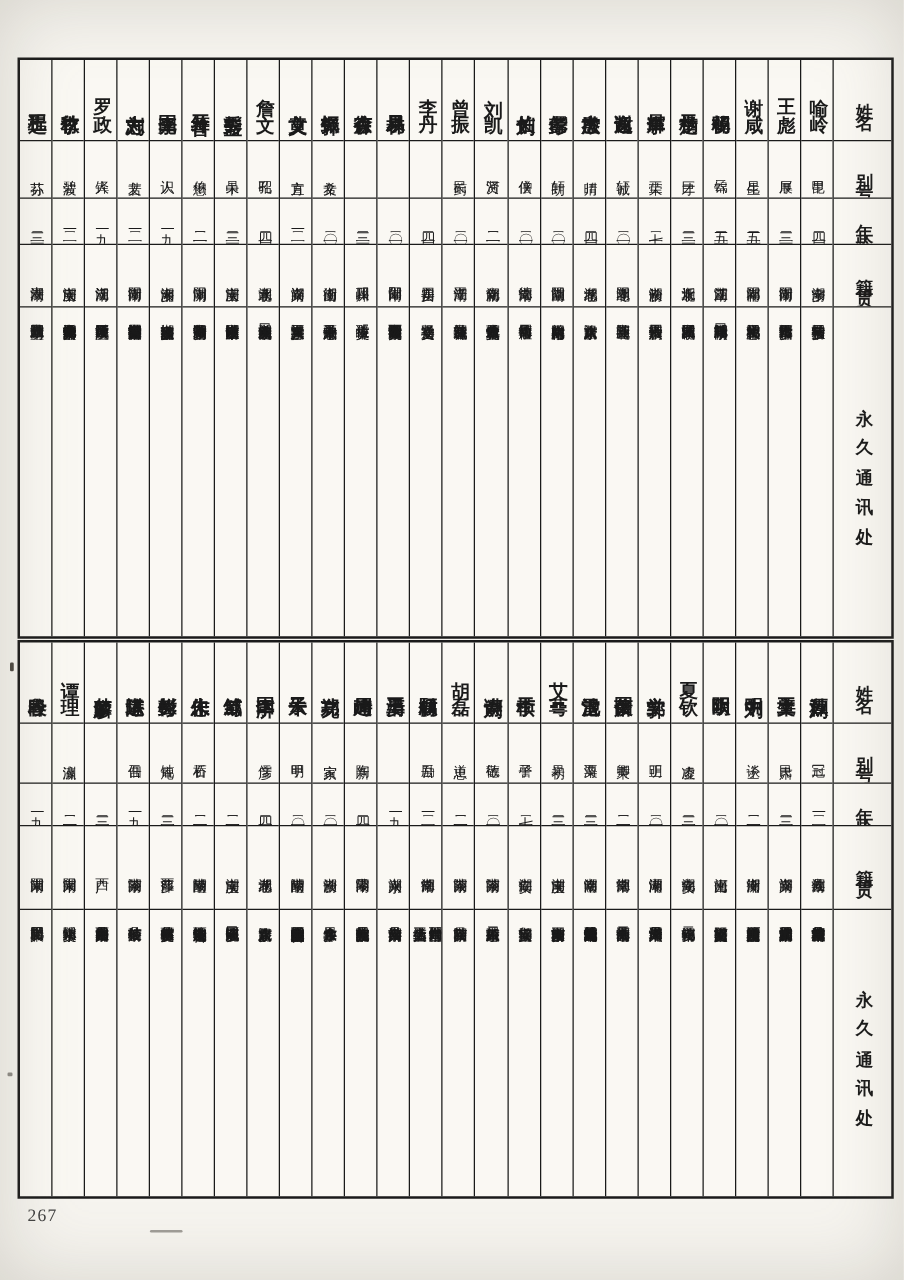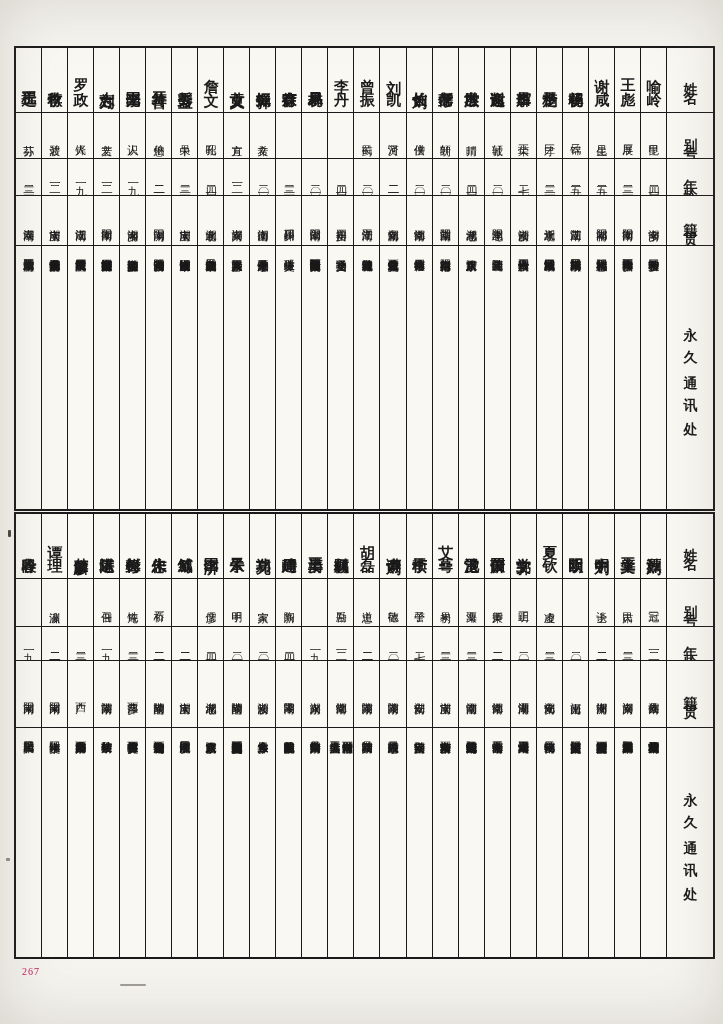--- a/index.html
+++ b/index.html
@@ -35,21 +35,21 @@
   .age-cell    { height:var(--h-age);   align-items:center; font-size:11.5px; }
   .native-cell { height:var(--h-native);align-items:center; font-size:11px; }
   .addr-cell   { height:var(--h-addr);  align-items:flex-start; padding-top:5px; font-size:11px; border-bottom:none; }
   .spread2 { letter-spacing:13px; }
   .hdr-cell { font-weight:600; }
   .hdr-cell .vtext { letter-spacing:9px; font-size:14px; }
   .hdr-addr { align-items:center; padding-top:0; }
   .hdr-addr .vtext { letter-spacing:24px; font-size:14px; }
   .page-number {
     position:absolute; left:22px; top:966px;
-    font-size:10px; letter-spacing:1px; color:#be185d;
+    font-size:14px; letter-spacing:1px; color:#404040;
   }
   .artifact { position:absolute; background:#4a463f; border-radius:1px; }
   .a1 { left:8px;  top:530px; width:3px; height:7px; }
   .a2 { left:6px;  top:858px; width:4px; height:3px; opacity:.6; }
   .a3 { left:120px; top:984px; width:26px; height:2px; opacity:.5; }
 </style>
 </head>
 <body>
 
 <div class="dtable table-top">

